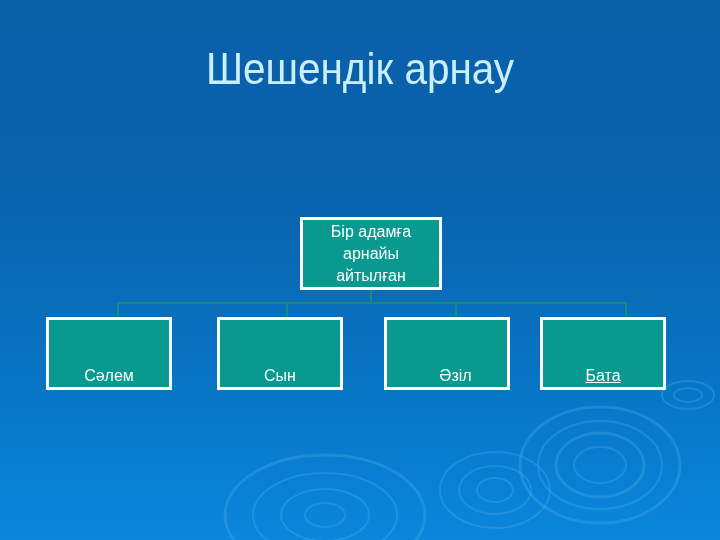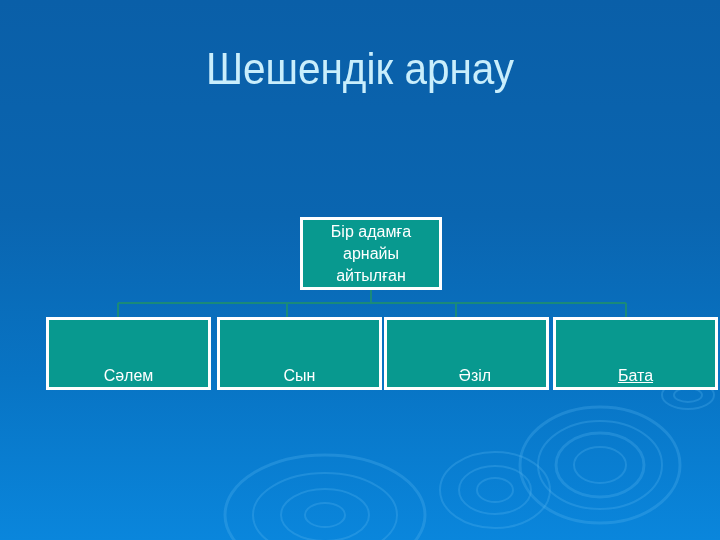--- a/index.html
+++ b/index.html
@@ -14,21 +14,21 @@
     color: #c9eefc; font-size: 44px; font-weight: normal; letter-spacing: 0px;
     transform: scaleX(0.92); transform-origin: center;
   }
   .node {
     position: absolute; box-sizing: border-box;
     background: #08998f; border: 3px solid #ffffff;
     color: #ffffff; display: flex; align-items: flex-end; justify-content: center;
     text-align: center; font-size: 16px; line-height: 22px;
   }
   .root { left: 300px; top: 217px; width: 142px; height: 73px; padding: 0 10px; }
-  .child { top: 317px; width: 165px; height: 73px; }
+  .child { top: 317px; width: 126px; height: 73px; }
   .connectors { position: absolute; left: 0; top: 0; width: 720px; height: 540px; pointer-events: none; }
 </style>
 </head>
 <body>
 
 <svg class="ripples" viewBox="0 0 720 540">
   <g fill="none" stroke="#5ab8f0" stroke-opacity="0.28">
     <ellipse cx="600" cy="465" rx="80" ry="58" stroke-width="3"></ellipse>
     <ellipse cx="600" cy="465" rx="62" ry="44" stroke-width="2"></ellipse>
     <ellipse cx="600" cy="465" rx="44" ry="32" stroke-width="3"></ellipse>
@@ -64,15 +64,15 @@
 
 <div class="node child" style="left:46px;">
   <span>Сәлем</span>
 </div>
 <div class="node child" style="left:217px;">
   <span>Сын</span>
 </div>
 <div class="node child" style="left:384px;padding-left:17px;">
   <span>Әзіл</span>
 </div>
-<div class="node child" style="left:553px;text-decoration:underline;">
+<div class="node child" style="left:540px;text-decoration:underline;">
   <span>Бата</span>
 </div>
 
 </body></html>

